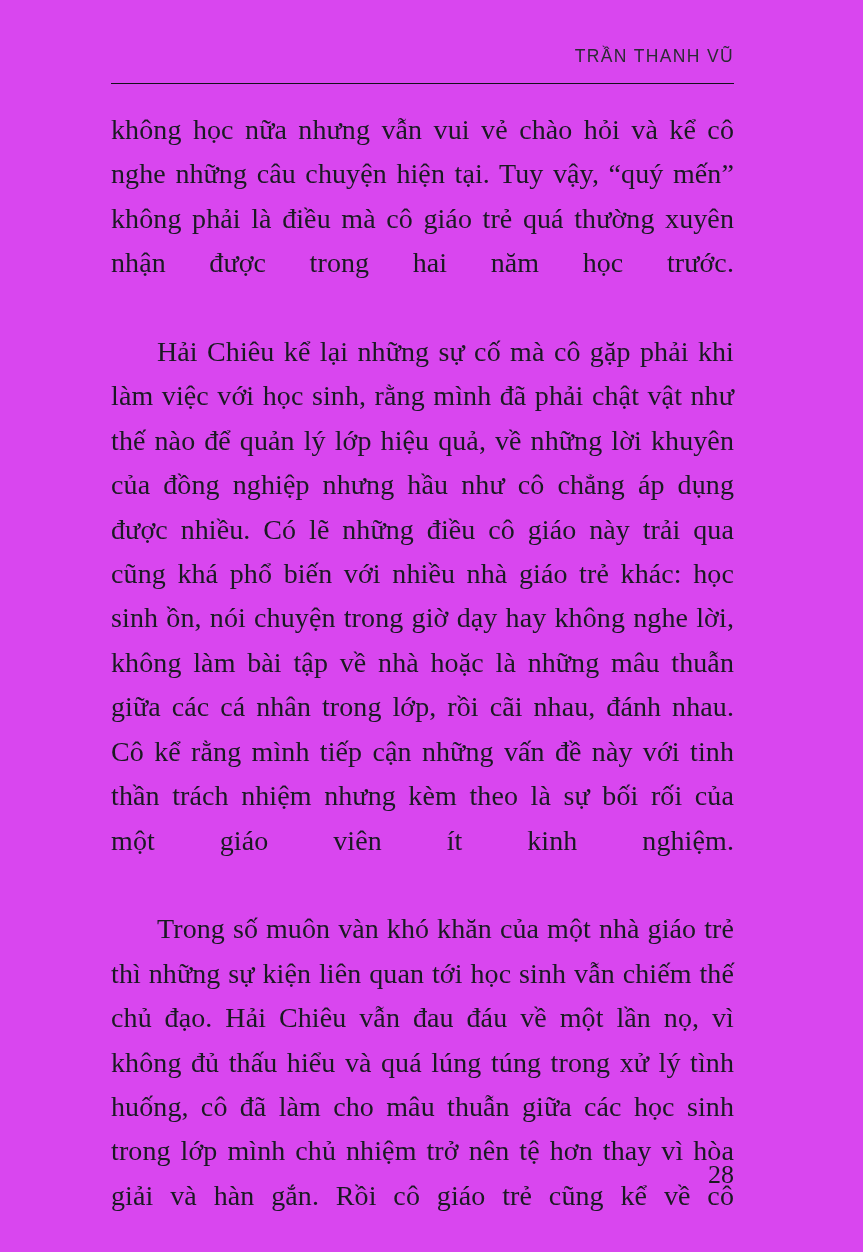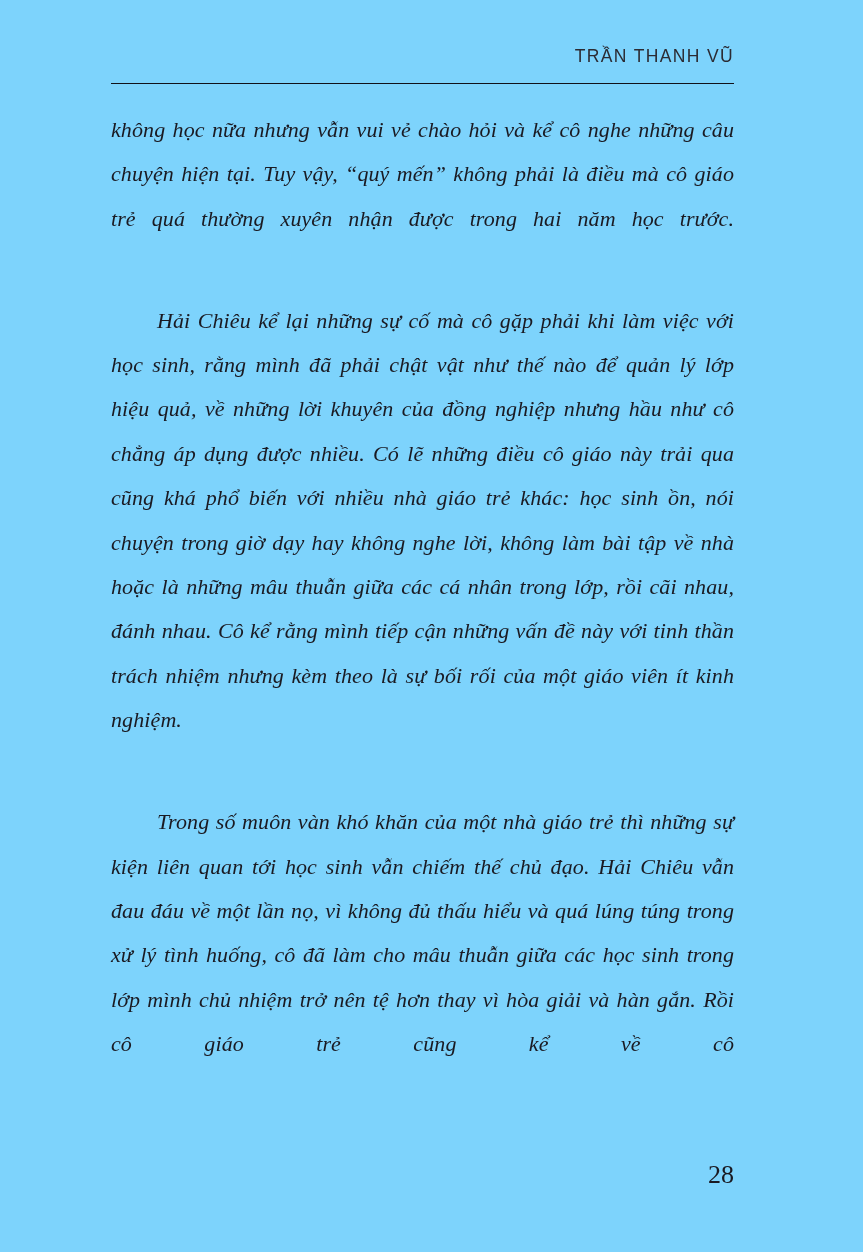--- a/index.html
+++ b/index.html
@@ -13,21 +13,21 @@
     position: relative;
     overflow: hidden;
     font-family: "Liberation Serif", "DejaVu Serif", serif;
     color: #1a1a22;
     -webkit-font-smoothing: antialiased;
   }
 
   .page {
     position: absolute;
     inset: 0;
-    background: #7dd3fc;
+    background: #d946ef;
   }
 
   
   .header-zone {
     position: absolute;
     left: 111px;
     top: 48px;
     width: 623px;
     height: 40px;
   }
@@ -55,30 +55,28 @@
   .text-column {
     position: absolute;
     left: 111px;
     top: 108px;
     width: 623px;
   }
   .para {
     margin: 0;
     text-align: justify;
     text-justify: inter-word;
-    font-size: 22px;
+    font-size: 28px;
     line-height: 44.4px;
     color: #1a1a22;
     letter-spacing: 0.1px;
     word-spacing: 0.5px;
     hyphens: none;
-    font-style: italic;
   }
   .para + .para {
-    margin-top: 13px;
   }
   .para.indent {
     text-indent: 46px;
   }
   
   .para::after {
     content: "";
     display: inline-block;
     width: 100%;
   }

